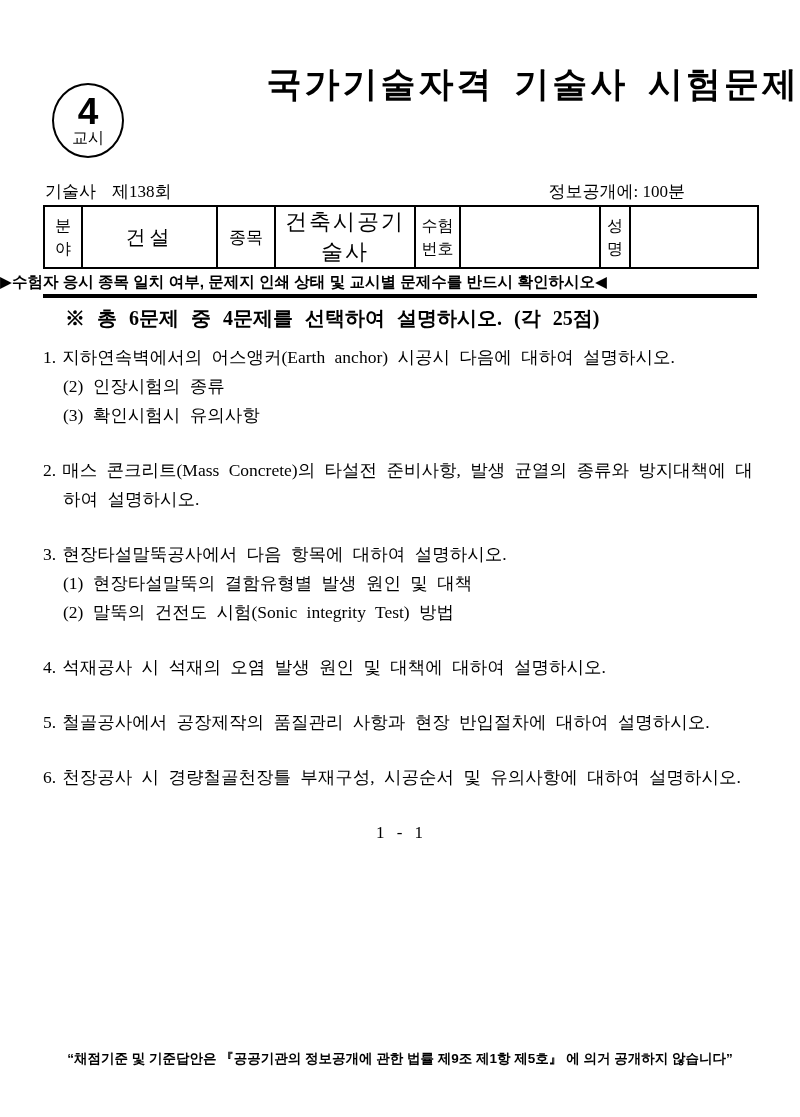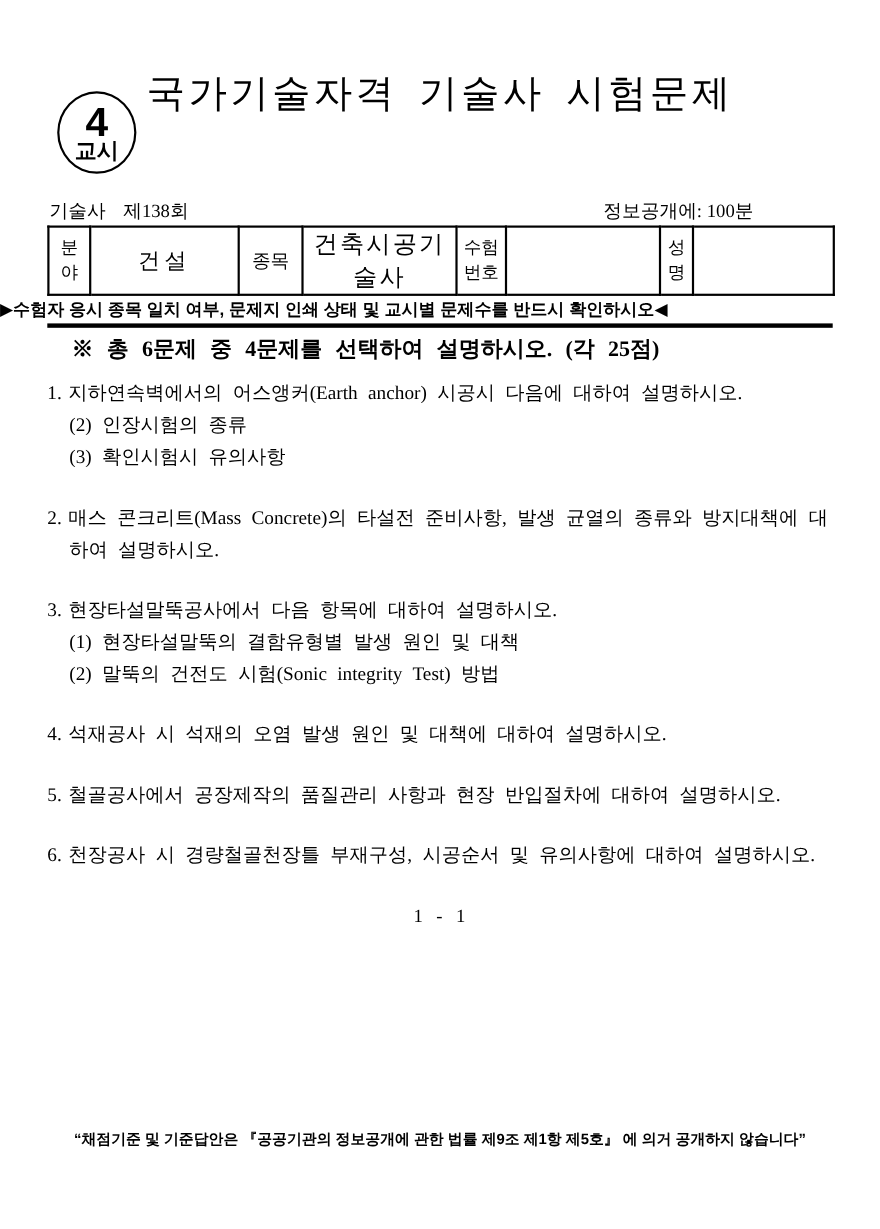--- a/index.html
+++ b/index.html
@@ -21,26 +21,26 @@
     position: absolute;
     left: 52px; top: 83px;
     width: 72px; height: 75px;
     border: 2px solid #000;
     border-radius: 50%;
     display: flex; flex-direction: column;
     align-items: center; justify-content: center;
     font-family: "Liberation Sans", "DejaVu Sans", sans-serif;
   }
   .badge-number { font-size: 37px; font-weight: 700; line-height: 34px; }
-  .badge-label  { font-size: 20px; font-weight: 700; line-height: 18px; }
+  .badge-label  { font-size: 16px; font-weight: 400; line-height: 18px; }
 
   .title {
-    text-align: center;
+    text-align: right;
     font-size: 35px;
-    font-weight: 400;
+    font-weight: 700;
     letter-spacing: 3px;
     line-height: 46px;
     word-spacing: 8px;
   }
 
   
   .meta-row {
     margin: 72px 43px 0 45px;
     display: flex;
     justify-content: space-between;
@@ -110,21 +110,21 @@
     line-height: 29px;
     margin-top: 2px;
     letter-spacing: 1px;
     word-spacing: 6px;
   }
 
   
   .footer {
     position: absolute;
     left: 0; right: 0;
-    bottom: 72px;
+    bottom: 49px;
     text-align: center;
     font-family: "Liberation Sans", "DejaVu Sans", sans-serif;
     font-weight: 700;
     font-size: 13.5px;
     line-height: 18px;
   }
 </style>
 </head>
 <body>
 

